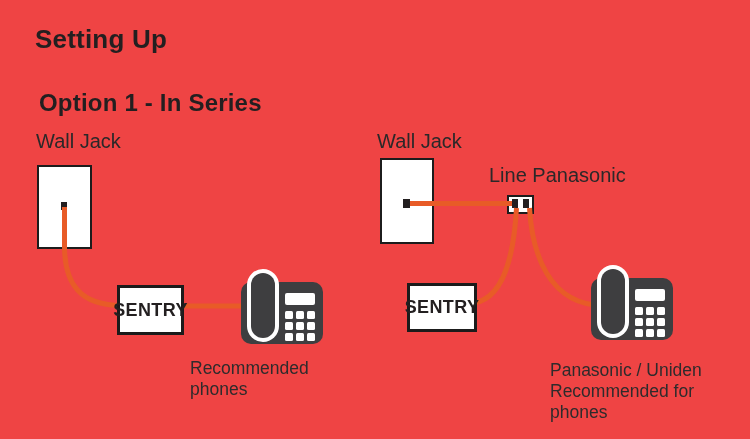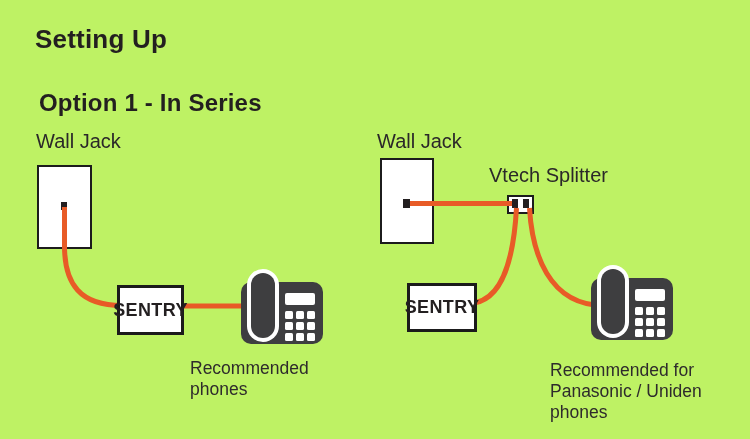--- a/index.html
+++ b/index.html
@@ -1,17 +1,17 @@
 <!DOCTYPE html>
 <html><head>
 <meta charset="utf-8">
 <style>
   html,body{margin:0;padding:0;background:#ffffff;}
   .canvas{
-    position:relative;width:750px;height:439px;background:#bef264;
+    position:relative;width:750px;height:439px;background:#ef4444;
     font-family:"Liberation Sans",sans-serif;color:#231f20;overflow:hidden;
   }
   .title{
     position:absolute;left:35px;top:24px;margin:0;
     font-size:26px;font-weight:bold;color:#231f20;letter-spacing:0.2px;
   }
   .option-heading{
     position:absolute;margin:4px;font-size:24px;font-weight:bold;color:#231f20;
     white-space:nowrap;letter-spacing:0.2px;
   }
@@ -63,21 +63,21 @@
 <body>
 
 <div class="canvas">
 
   <h1 class="title">Setting Up</h1>
 
   <h2 class="option-heading heading-opt1">Option 1 - In Series</h2>
 
   <div class="node-label walljack-label-1">Wall Jack</div>
   <div class="node-label walljack-label-2">Wall Jack</div>
-  <div class="node-label splitter-label">Vtech Splitter</div>
+  <div class="node-label splitter-label">Line Panasonic</div>
 
   <div class="jack-box jack-1">
     <span class="jack-port port-1"></span>
   </div>
   <div class="jack-box jack-2">
     <span class="jack-port port-2"></span>
   </div>
 
   <div class="splitter-box">
     <span class="splitter-port splitter-port-left"></span>
@@ -129,18 +129,18 @@
     <rect class="phone-light" x="51" y="67" width="8" height="8" rx="1.5"></rect>
     <rect class="phone-light" x="62" y="67" width="8" height="8" rx="1.5"></rect>
     <rect class="phone-light" x="73" y="67" width="8" height="8" rx="1.5"></rect>
   </svg>
 
   <div class="recommend rec-1">
     <div>Recommended</div>
     <div>phones</div>
   </div>
   <div class="recommend rec-2">
+    <div>Panasonic /  Uniden</div>
     <div>Recommended for</div>
-    <div>Panasonic /  Uniden</div>
     <div>phones</div>
   </div>
 
 </div>
 
 </body></html>

